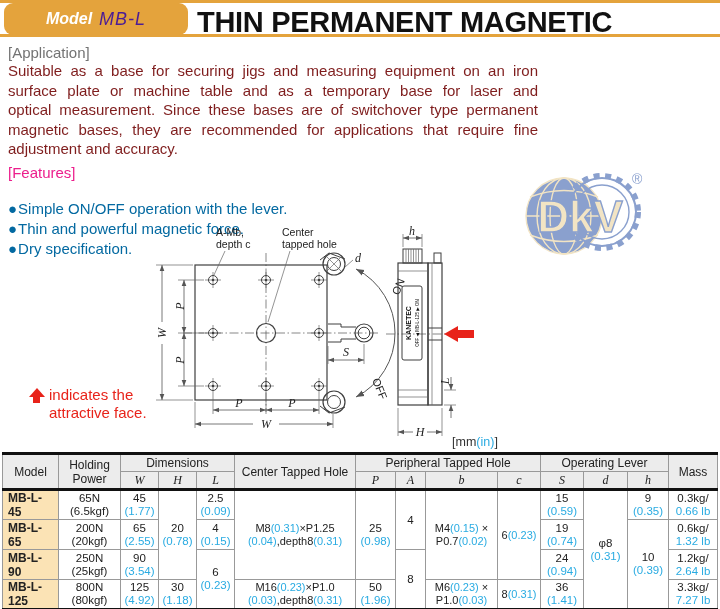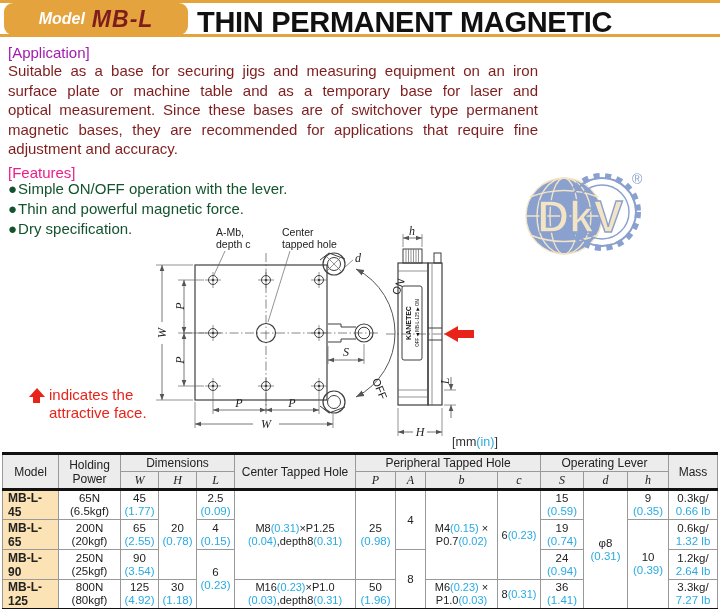--- a/index.html
+++ b/index.html
@@ -4,31 +4,31 @@
 <style>
   html,body{margin:0;padding:0;background:#fff;}
   #page{position:relative;width:720px;height:609px;background:#fff;overflow:hidden;
         font-family:"Liberation Sans",sans-serif;color:#3a3a3a;}
   
   .topline{position:absolute;left:0;top:0;width:720px;height:3px;background:#E4A33C;}
   .underline{position:absolute;left:0;top:34px;width:720px;height:3px;background:#E4A33C;}
   .badge{position:absolute;left:4px;top:3px;width:184px;height:32px;background:#E4A33C;
          border-radius:9px;display:flex;align-items:center;justify-content:center;gap:7px;}
   .badge .mlabel{color:#fff;font-style:italic;font-weight:bold;font-size:16px;}
-  .badge .mname{color:#7f1d1d;font-style:italic;font-weight:bold;font-size:23px;letter-spacing:1px;}
+  .badge .mname{color:#4c1d95;font-style:italic;font-weight:normal;font-size:18px;letter-spacing:1px;}
   .title{position:absolute;left:197px;top:6px;font-size:29px;font-weight:bold;color:#111;
          letter-spacing:-0.3px;white-space:nowrap;}
   
   .sec-head{position:absolute;left:8px;font-size:15px;}
-  .cyan-h{color:#a21caf;}
+  .cyan-h{color:#737373;}
   .pink-h{color:#EC1E8C;}
   .para{position:absolute;left:8px;top:61px;width:530px;font-size:15px;color:#7f1d1d;}
   .pline{line-height:19.5px;text-align:justify;text-align-last:justify;}
   .pline.last{text-align-last:left;}
-  .feat{position:absolute;left:8px;top:179px;font-size:15px;color:#14532d;}
+  .feat{position:absolute;left:8px;top:199px;font-size:15px;color:#0369a1;}
   .feat .frow{line-height:20px;}
   .bullet{margin-right:1px;}
   
   #logo{position:absolute;left:520px;top:168px;}
   
   .note{position:absolute;left:28px;top:386px;color:#E8231A;font-size:15px;line-height:18px;}
   .note .row1{display:flex;align-items:center;gap:4px;}
   .up-arr{display:inline-block;width:17px;}
   .up-arr .tri{display:block;width:0;height:0;margin:0 auto;
                border-left:8px solid transparent;border-right:8px solid transparent;

